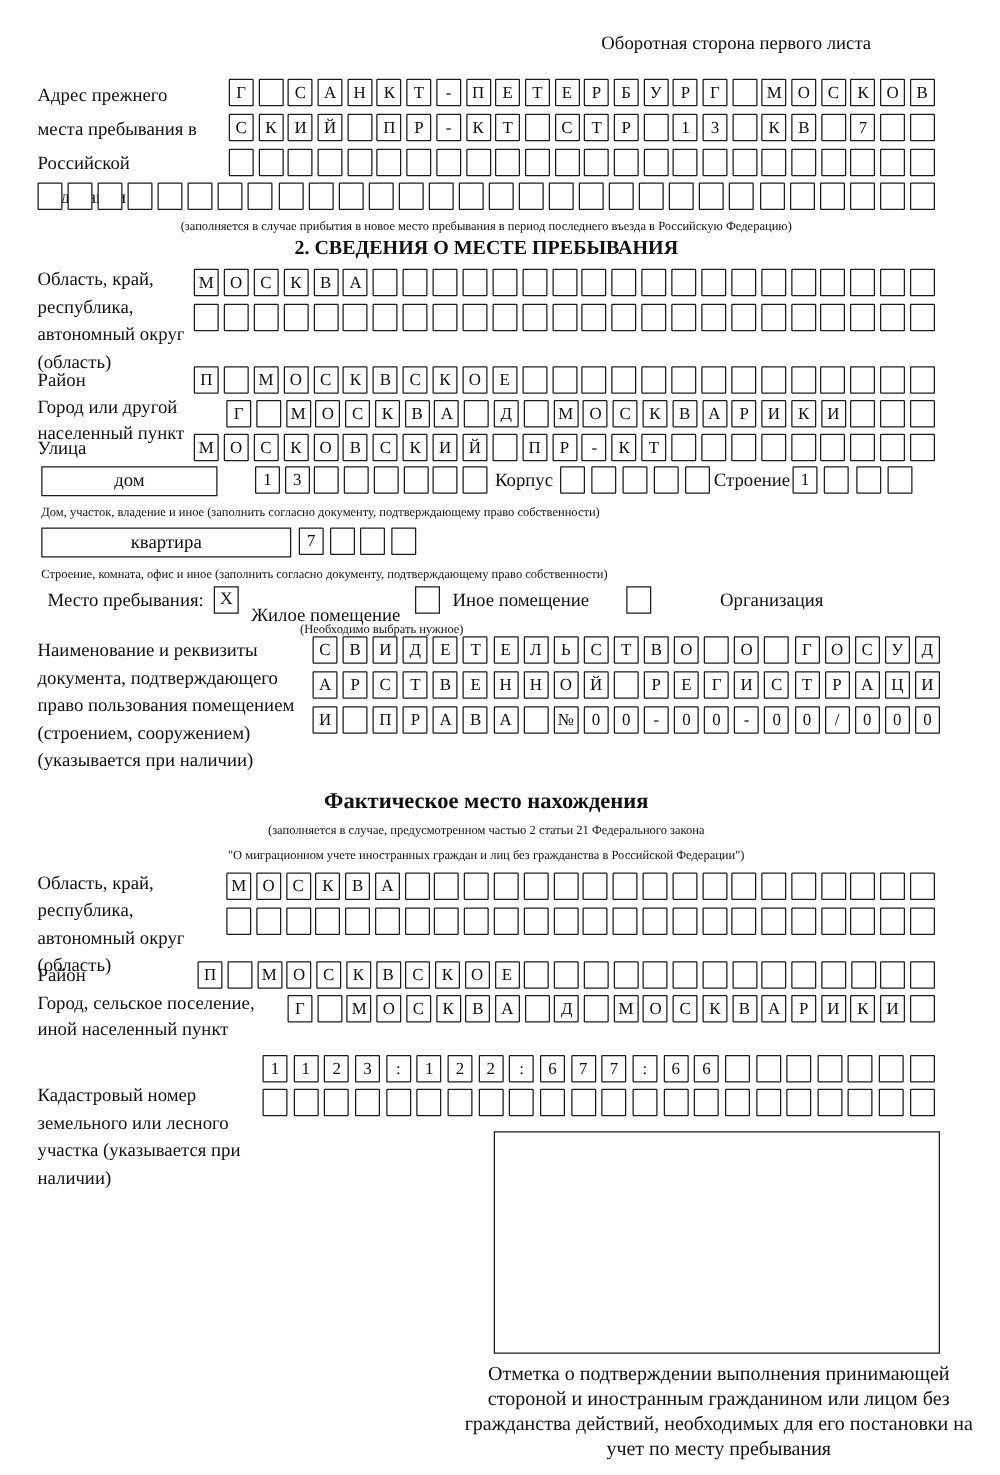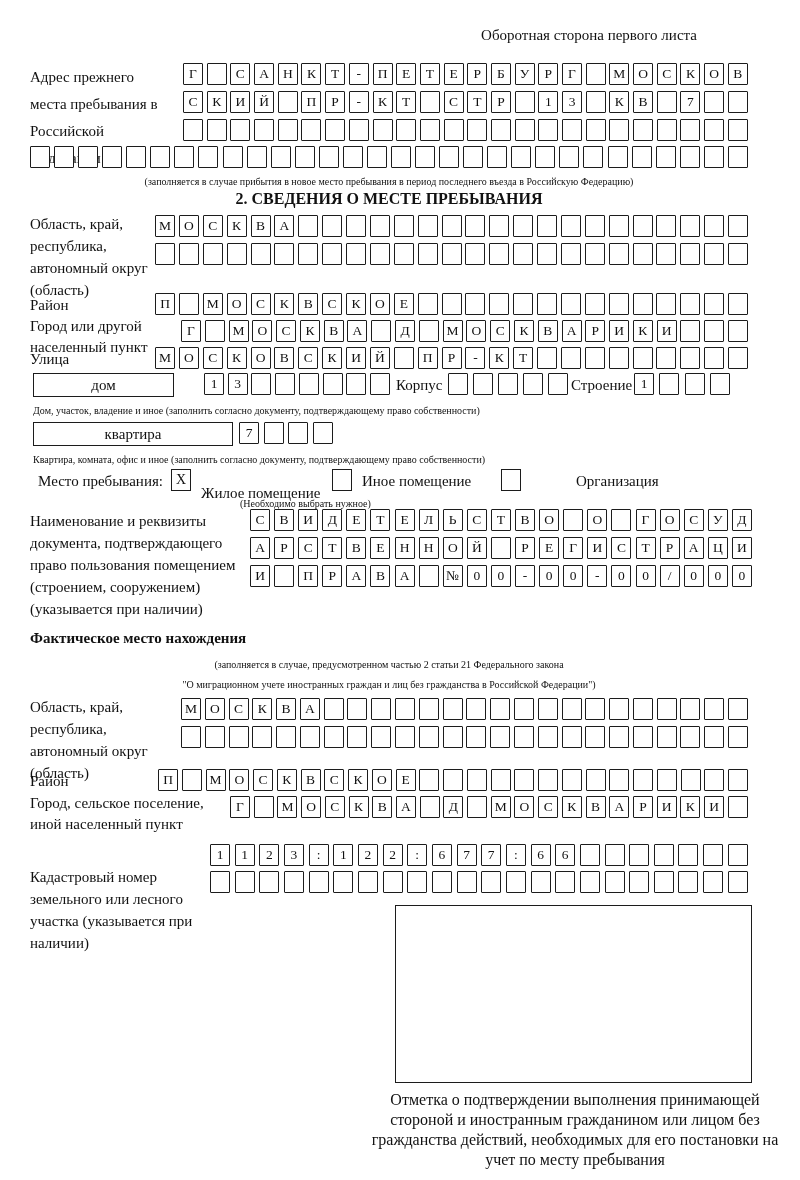--- a/index.html
+++ b/index.html
@@ -18,21 +18,21 @@
     display:flex;align-items:center;justify-content:center;
     font-size:13.5px;line-height:1;background:#fff;
   }
   .widebox{
     position:absolute;box-sizing:border-box;height:24px;border:1.5px solid #1c1c1c;
     display:flex;align-items:center;justify-content:center;font-size:15px;background:#fff;
   }
   .checkcell{position:absolute;box-sizing:border-box;width:20px;height:22px;border:1.5px solid #1c1c1c;
     display:flex;align-items:center;justify-content:center;font-size:14px;background:#fff;}
   .h-bold{font-weight:bold;font-size:16px;text-align:center;}
-  .h-bold2{font-weight:bold;font-size:15px;text-align:left;}
+  .h-bold2{font-weight:bold;font-size:18px;text-align:center;}
   .center{text-align:center;}
   .stampbox{position:absolute;border:1.6px solid #1c1c1c;background:#fff;box-sizing:border-box;}
 </style>
 </head>
 <body>
 
 <div class="page">
 
   <div class="abs lbl" style="left:430px;top:24px;width:318px;text-align:center;">Оборотная сторона первого листа</div>
 
@@ -321,21 +321,21 @@
     </div>
   <div class="abs cap" style="left:33px;top:401px;width:715px;">Дом, участок, владение и иное (заполнить согласно документу, подтверждающему право собственности)</div>
 
   <div class="widebox" style="left:33px;top:422px;width:200px;">квартира</div>
   <div class="boxrow" style="left:239px;top:422px;width:94px;">
       <span class="cell">7</span>
       <span class="cell"></span>
       <span class="cell"></span>
       <span class="cell"></span>
     </div>
-  <div class="abs cap" style="left:33px;top:450px;width:715px;">Квартира, комната, офис и иное (заполнить согласно документу, подтверждающему право собственности)</div>
+  <div class="abs cap" style="left:33px;top:450px;width:715px;">Строение, комната, офис и иное (заполнить согласно документу, подтверждающему право собственности)</div>
 
   <div class="abs lbl" style="left:38px;top:470px;">Место пребывания:</div>
   <div class="checkcell" style="left:171px;top:469px;">X</div>
   <div class="abs lbl" style="left:201px;top:470px;margin-top:12px;">Жилое помещение</div>
   <div class="checkcell" style="left:332px;top:469px;"></div>
   <div class="abs lbl" style="left:362px;top:470px;">Иное помещение</div>
   <div class="checkcell" style="left:501px;top:469px;"></div>
   <div class="abs lbl" style="left:576px;top:470px;">Организация</div>
   <div class="abs cap" style="left:240px;top:494px;">(Необходимо выбрать нужное)</div>
 

